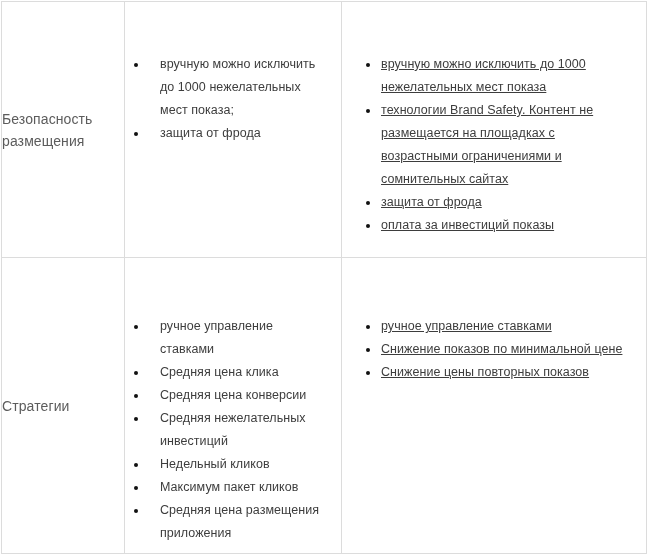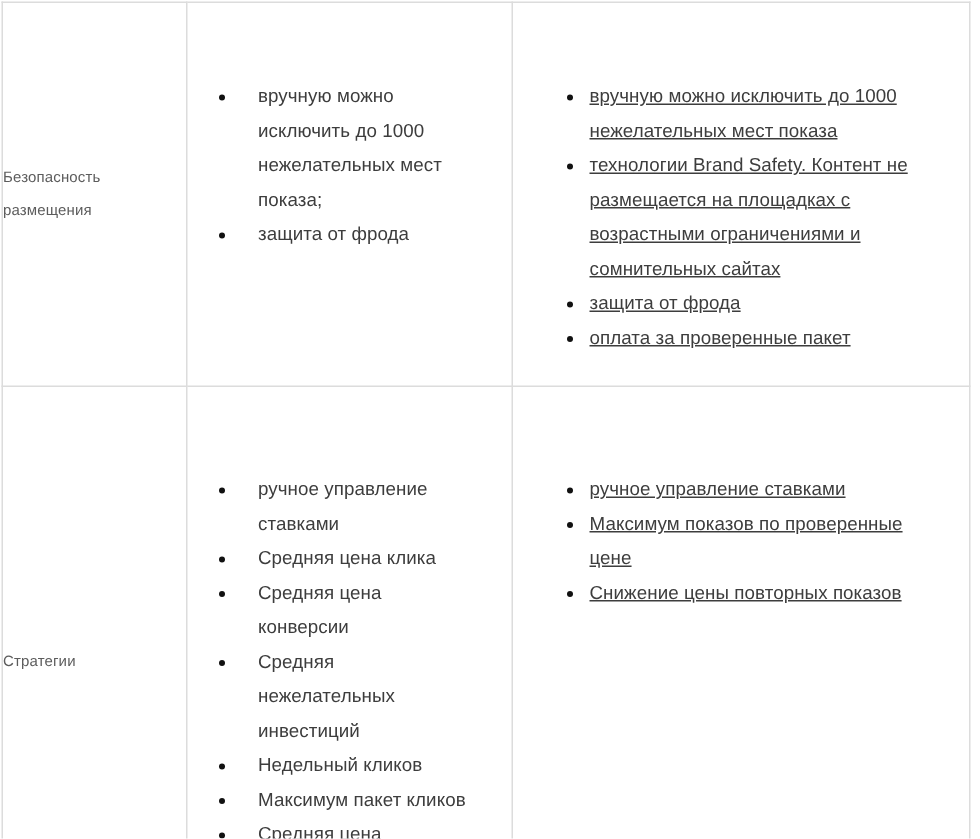--- a/index.html
+++ b/index.html
@@ -45,33 +45,33 @@
   col.c-right  { width: 305px; }
 
   .row-security td { height: 255px; }
   .row-strategy td { height: 295px; }
 
   td.label-cell {
     padding: 0 14px 0 13px;
   }
   .label-text {
     color: #5c5c5c;
-    font-size: 10px;
+    font-size: 14px;
     line-height: 22px;
     letter-spacing: 0.1px;
   }
 
   td.list-cell {
     vertical-align: middle;
     padding: 0;
   }
 
   ul.bullets {
     list-style: none;
-    margin: 12px;
+    margin: 0;
     padding: 0;
   }
   ul.bullets li {
     position: relative;
     color: #3d3d3d;
     font-size: 12.5px;
     line-height: 23px;
     letter-spacing: 0.05px;
   }
   ul.bullets li .dot {
@@ -139,21 +139,21 @@
             <li>
               <span class="dot"></span>
               <span>технологии Brand Safety. Контент не размещается на площадках с возрастными ограничениями и сомнительных сайтах</span>
             </li>
             <li>
               <span class="dot"></span>
               <span>защита от фрода</span>
             </li>
             <li>
               <span class="dot"></span>
-              <span>оплата за проверенные пакет</span>
+              <span>оплата за инвестиций показы</span>
             </li>
           </ul>
         </td>
       </tr>
 
       <tr class="row-strategy">
         <td class="label-cell">
           <div class="label-text">Стратегии</div>
         </td>
         <td class="list-cell mid-cell">
@@ -189,21 +189,21 @@
           </ul>
         </td>
         <td class="list-cell right-cell">
           <ul class="bullets">
             <li>
               <span class="dot"></span>
               <span>ручное управление ставками</span>
             </li>
             <li>
               <span class="dot"></span>
-              <span>Максимум показов по проверенные цене</span>
+              <span>Снижение показов по минимальной цене</span>
             </li>
             <li>
               <span class="dot"></span>
               <span>Снижение цены повторных показов</span>
             </li>
           </ul>
         </td>
       </tr>
     </tbody>
   </table>

